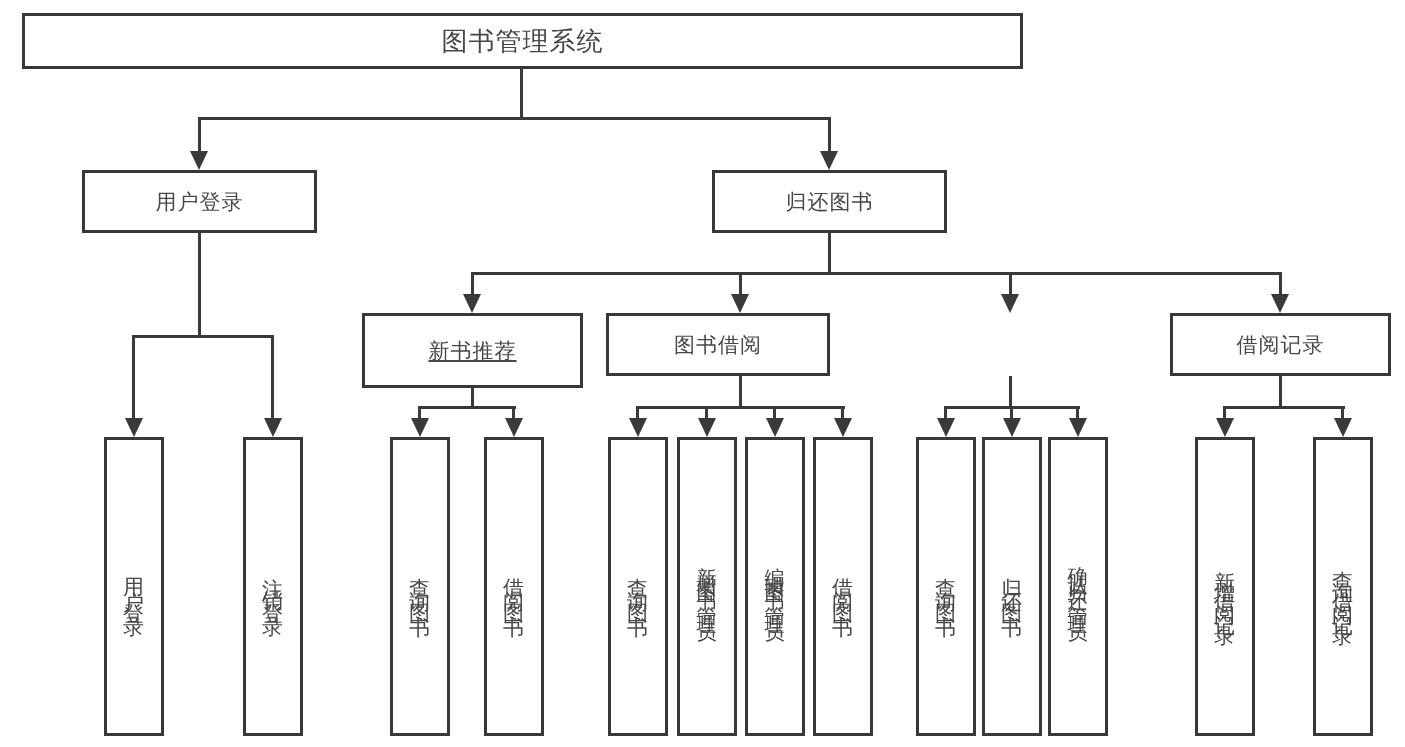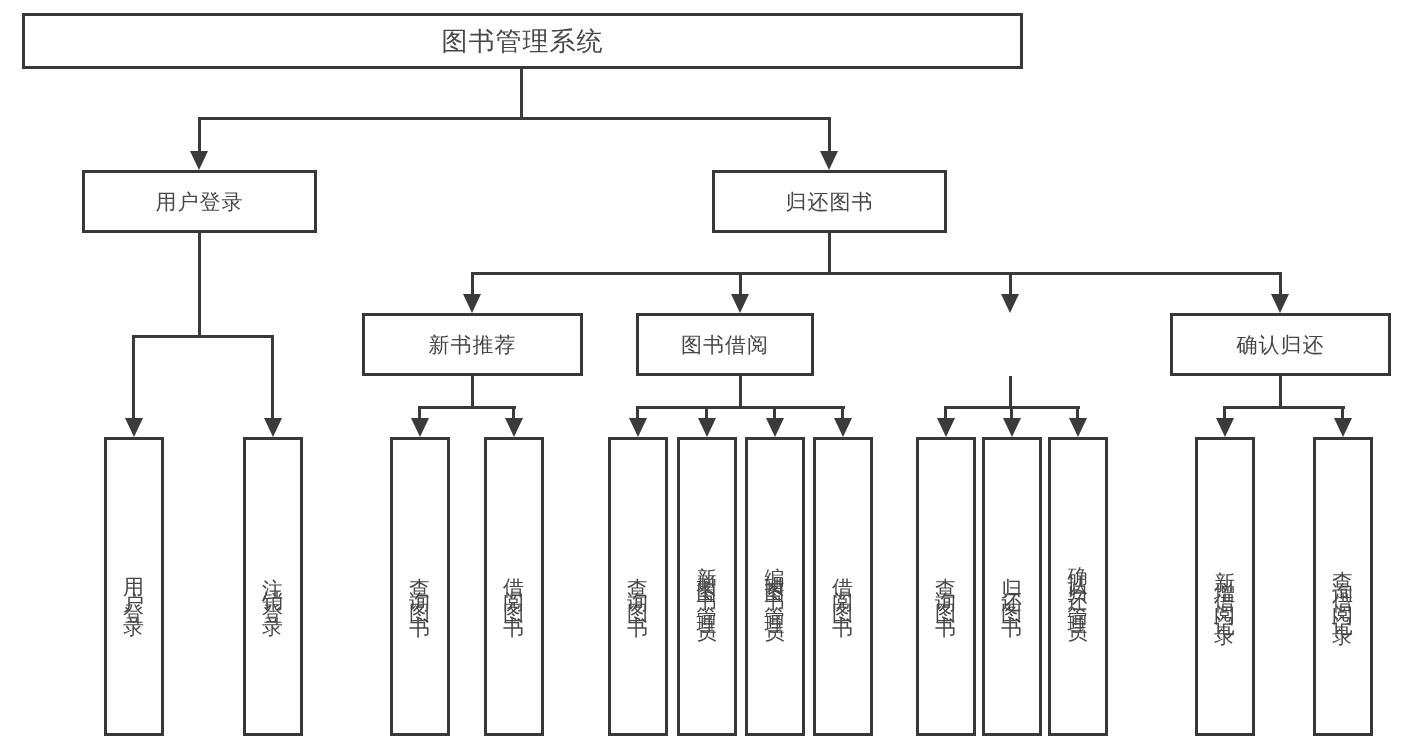--- a/index.html
+++ b/index.html
@@ -44,28 +44,28 @@
     <span>图书管理系统</span>
   </div>
 
   <div class="node hnode" style="left:82px;top:170px;width:235px;height:63px;">
     <span>用户登录</span>
   </div>
   <div class="node hnode" style="left:712px;top:170px;width:235px;height:63px;">
     <span>归还图书</span>
   </div>
 
-  <div class="node hnode" style="left:362px;top:313px;width:221px;height:63px;">
+  <div class="node hnode" style="left:362px;top:313px;width:221px;height:75px;text-decoration:underline;">
     <span>新书推荐</span>
   </div>
-  <div class="node hnode" style="left:636px;top:313px;width:178px;height:63px;">
+  <div class="node hnode" style="left:606px;top:313px;width:224px;height:63px;">
     <span>图书借阅</span>
   </div>
   <div class="node hnode" style="left:1170px;top:313px;width:221px;height:63px;">
-    <span>确认归还</span>
+    <span>借阅记录</span>
   </div>
 
   <div class="node leaf ls-a" style="left:104px;">
     <span>用户登录</span>
     </div>
   <div class="node leaf ls-a" style="left:243px;">
     <span>注销登录</span>
     </div>
 
   <div class="node leaf ls-a" style="left:390px;">

